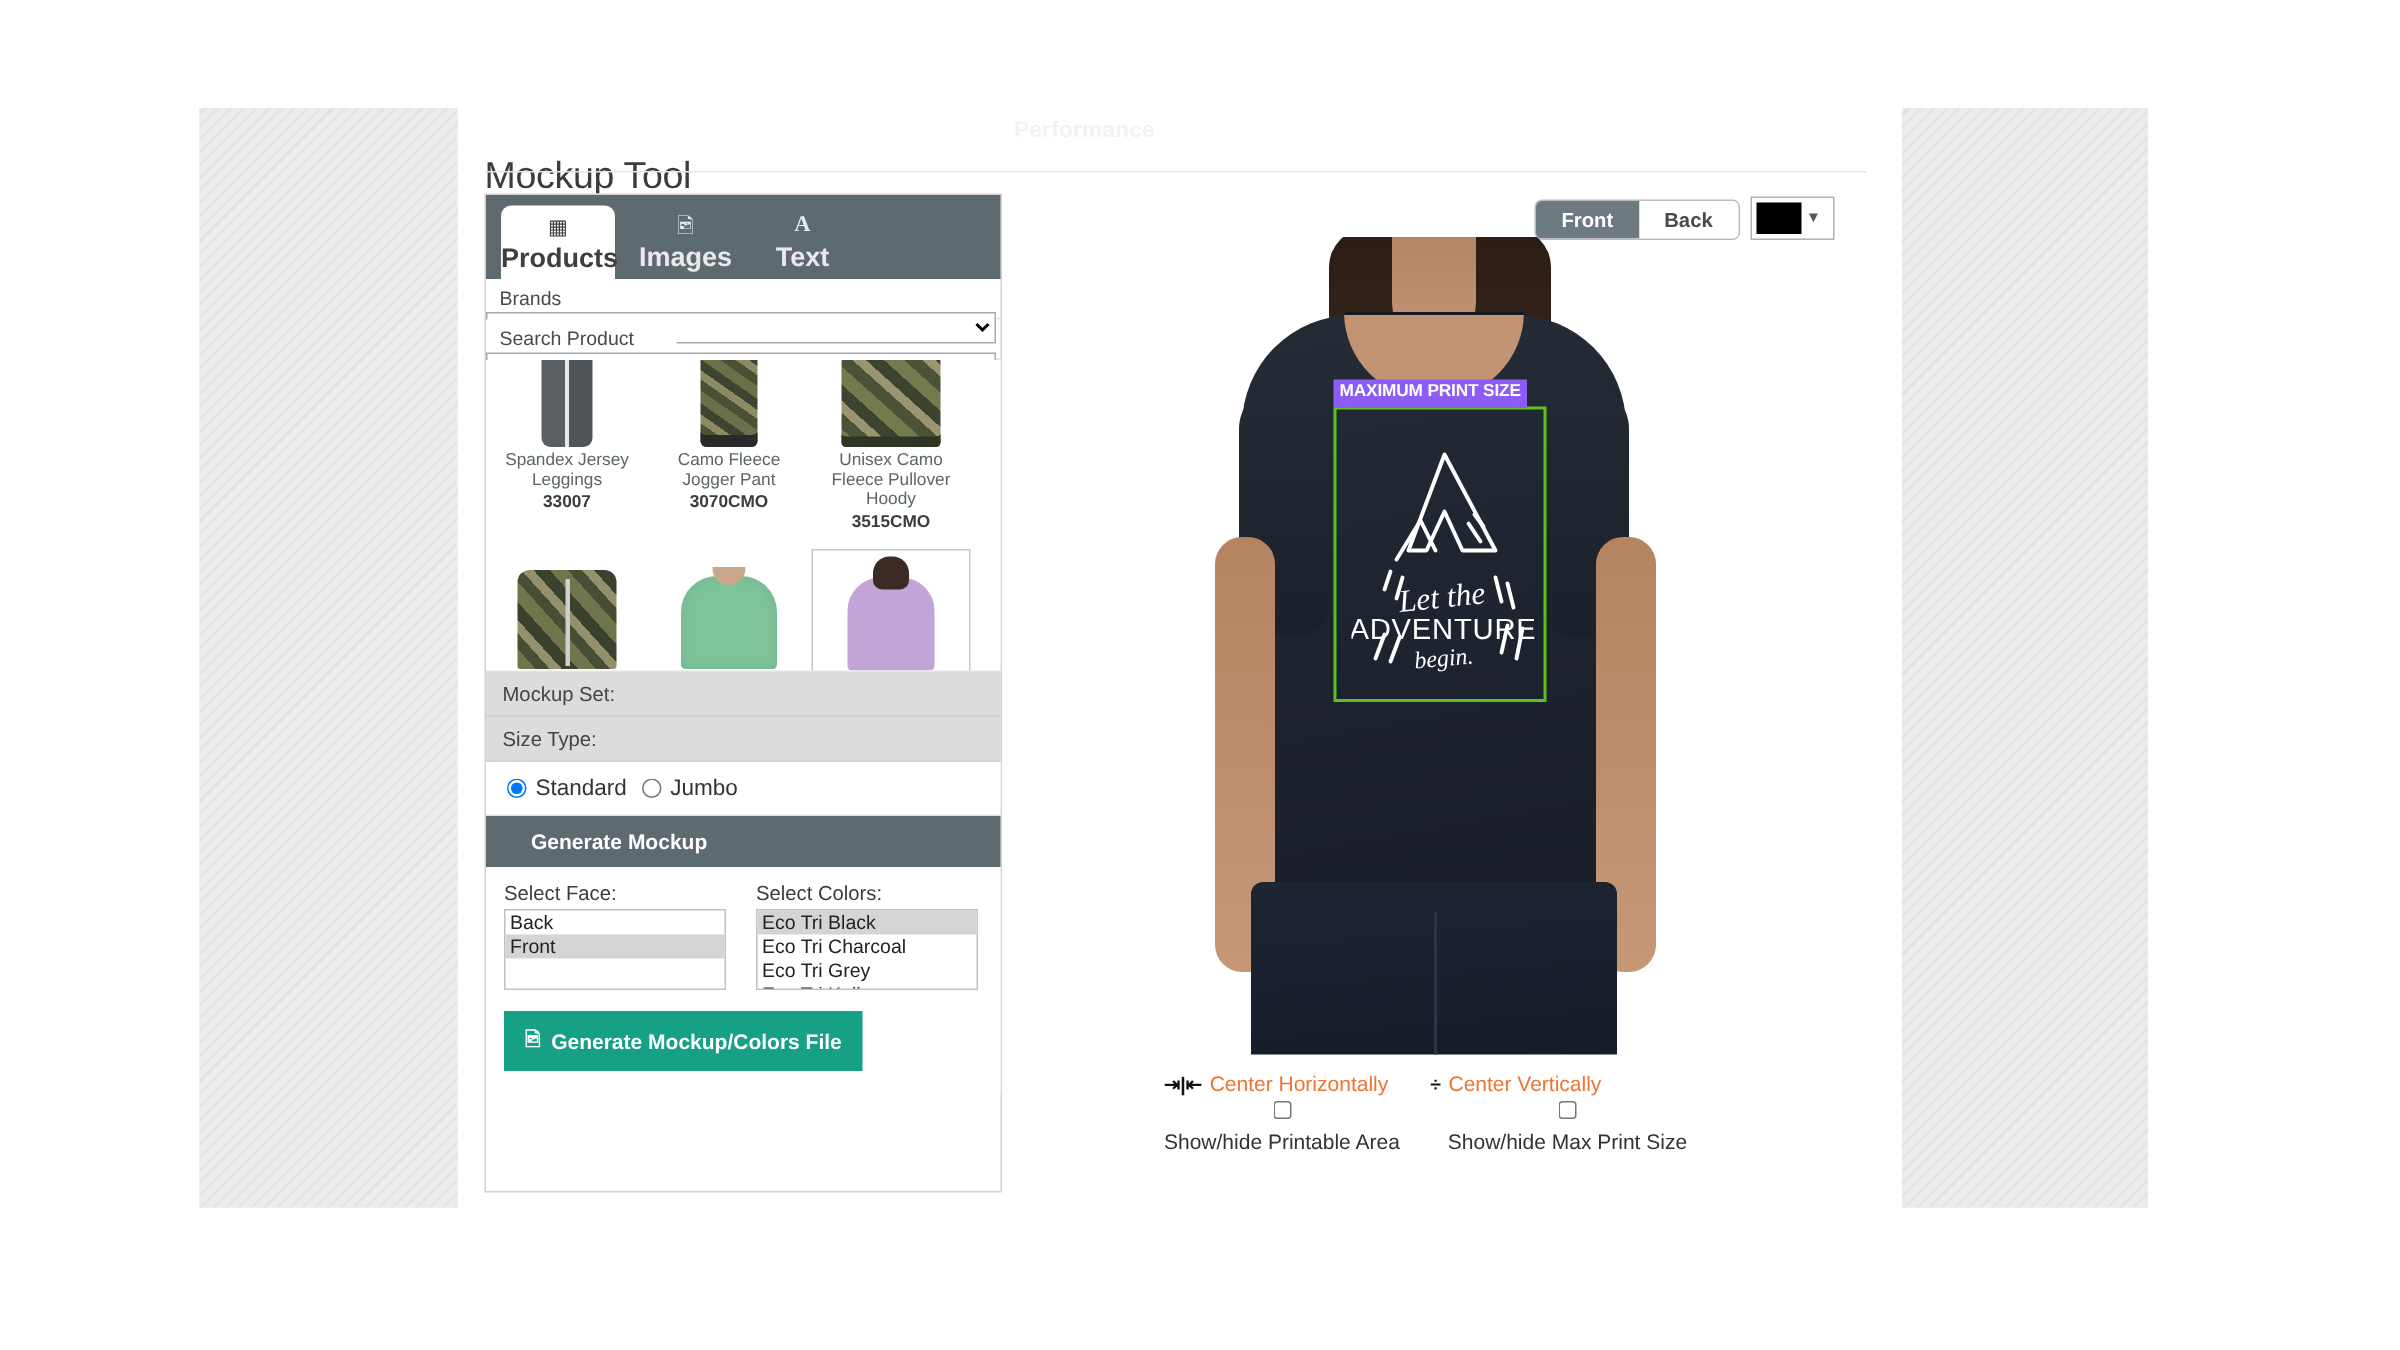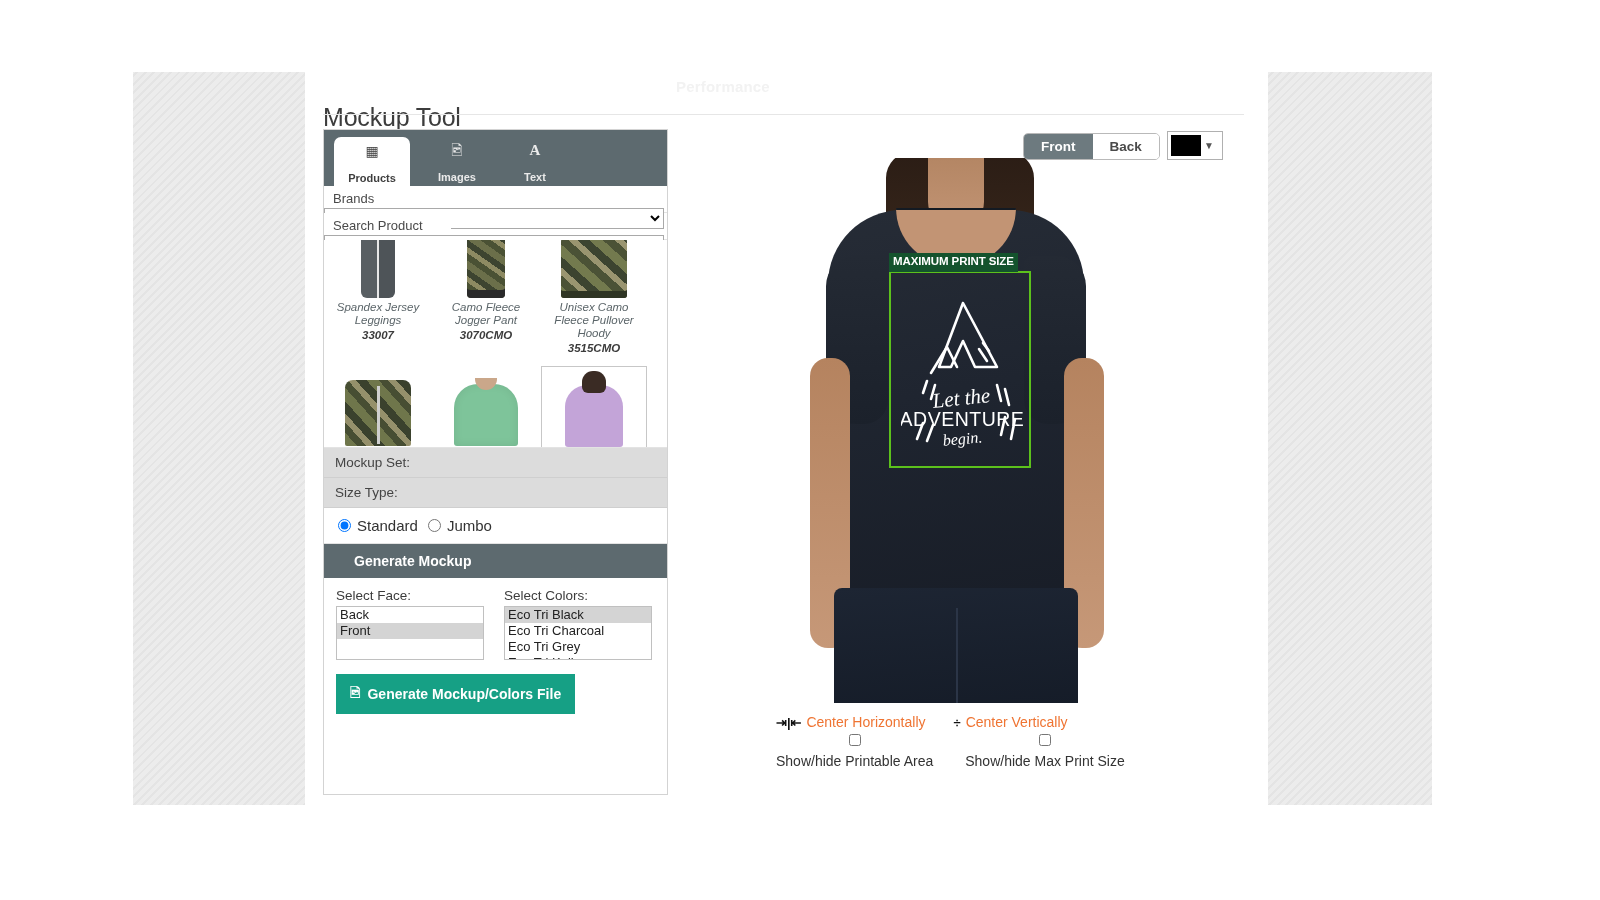--- a/index.html
+++ b/index.html
@@ -50,21 +50,21 @@
   }
   #tabbar {
     height: 56px; background: #5d6a6f; position: relative;
   }
   .tab {
     position: absolute; top: 6px; height: 50px;
     text-align: center; color: #eaeaea; cursor: pointer;
     padding-top: 5px;
   }
   .tab .ticon { display:block; height: 18px; line-height: 18px; font-size: 14px; }
-  .tab .tlabel { display:block; font-size: 11px; font-weight: bold; margin-top: 12px; text-align: center; }
+  .tab .tlabel { display:block; font-size: 18px; font-weight: bold; margin-top: 2px; text-align: center; }
   .tab.active {
     background: #ffffff; border-radius: 7px 7px 0 0;
     color: #3f3f3f; top: 7px; height: 49px;
   }
   #tab-products { left: 10px; width: 76px; }
   #tab-images   { left: 96px; width: 74px; }
   #tab-text     { left: 180px; width: 62px; }
 
   
   .field-row {
@@ -83,21 +83,21 @@
     font-family: "Liberation Sans", sans-serif; font-size: 13px;
     border: 1px solid #a9a9a9; background: #fff; color: #000;
     padding: 0 2px;
   }
 
   
   #product-grid {
     height: 208px; overflow: hidden; position: relative;
     border-bottom: 1px solid #e3e3e3; background:#fff;
   }
-  #product-scroll { position: absolute; left: 0; top: -22px; width: 343px; font-style: italic; }
+  #product-scroll { position: absolute; left: 0; top: -22px; width: 343px; }
   .prow { display: flex; }
   .pcell {
     width: 106px; margin: 0 1px; text-align: center;
     padding: 2px 0 4px 0;
   }
   .pcell.selected { border: 1px solid #c7c7c7; }
   .pimg { height: 78px; width: 100%; position: relative; overflow: hidden; }
   .pname {
     font-size: 11.5px; color: #5b6569; line-height: 13px; margin-top: 3px;
   }
@@ -211,21 +211,21 @@
   #jeans { position:absolute; left:34px; top:430px; width:244px; height:118px;
           background: linear-gradient(175deg,#1d2533,#151c28); border-radius: 8px 8px 0 0; }
   #jeans:after { content:""; position:absolute; left:50%; top:20px; width:2px; height:98px;
           background:#2b3547; }
 
   
   #print-box { position:absolute; left:89px; top:113px; width:142px; height:197px;
           border: 2px solid #5cc11c; }
   #print-label {
     position:absolute; left:-2px; top:-20px; height:19px;
-    background:#14532d; color:#ffffff; font-size:11.5px; font-weight:bold;
+    background:#8b5cf6; color:#ffffff; font-size:11.5px; font-weight:bold;
     padding: 2px 4px 14px 4px; white-space:nowrap; letter-spacing:-0.1px;
   }
   #artwork { position:absolute; left:10px; top:16px; width:122px; height:168px; }
 
   
   #center-controls { position:absolute; left:776px; top:714px; width:400px; }
   .ctrl-row1 { display:flex; align-items:center; }
   .ctrl-link { color:#ef7432; font-size:14px; cursor:pointer; }
   .ctrl-gly  { color:#111; font-size:13px; font-weight:bold; margin-right:5px; }
   .ctrl-row2 { display:flex; align-items:center; margin-top:4px; }

